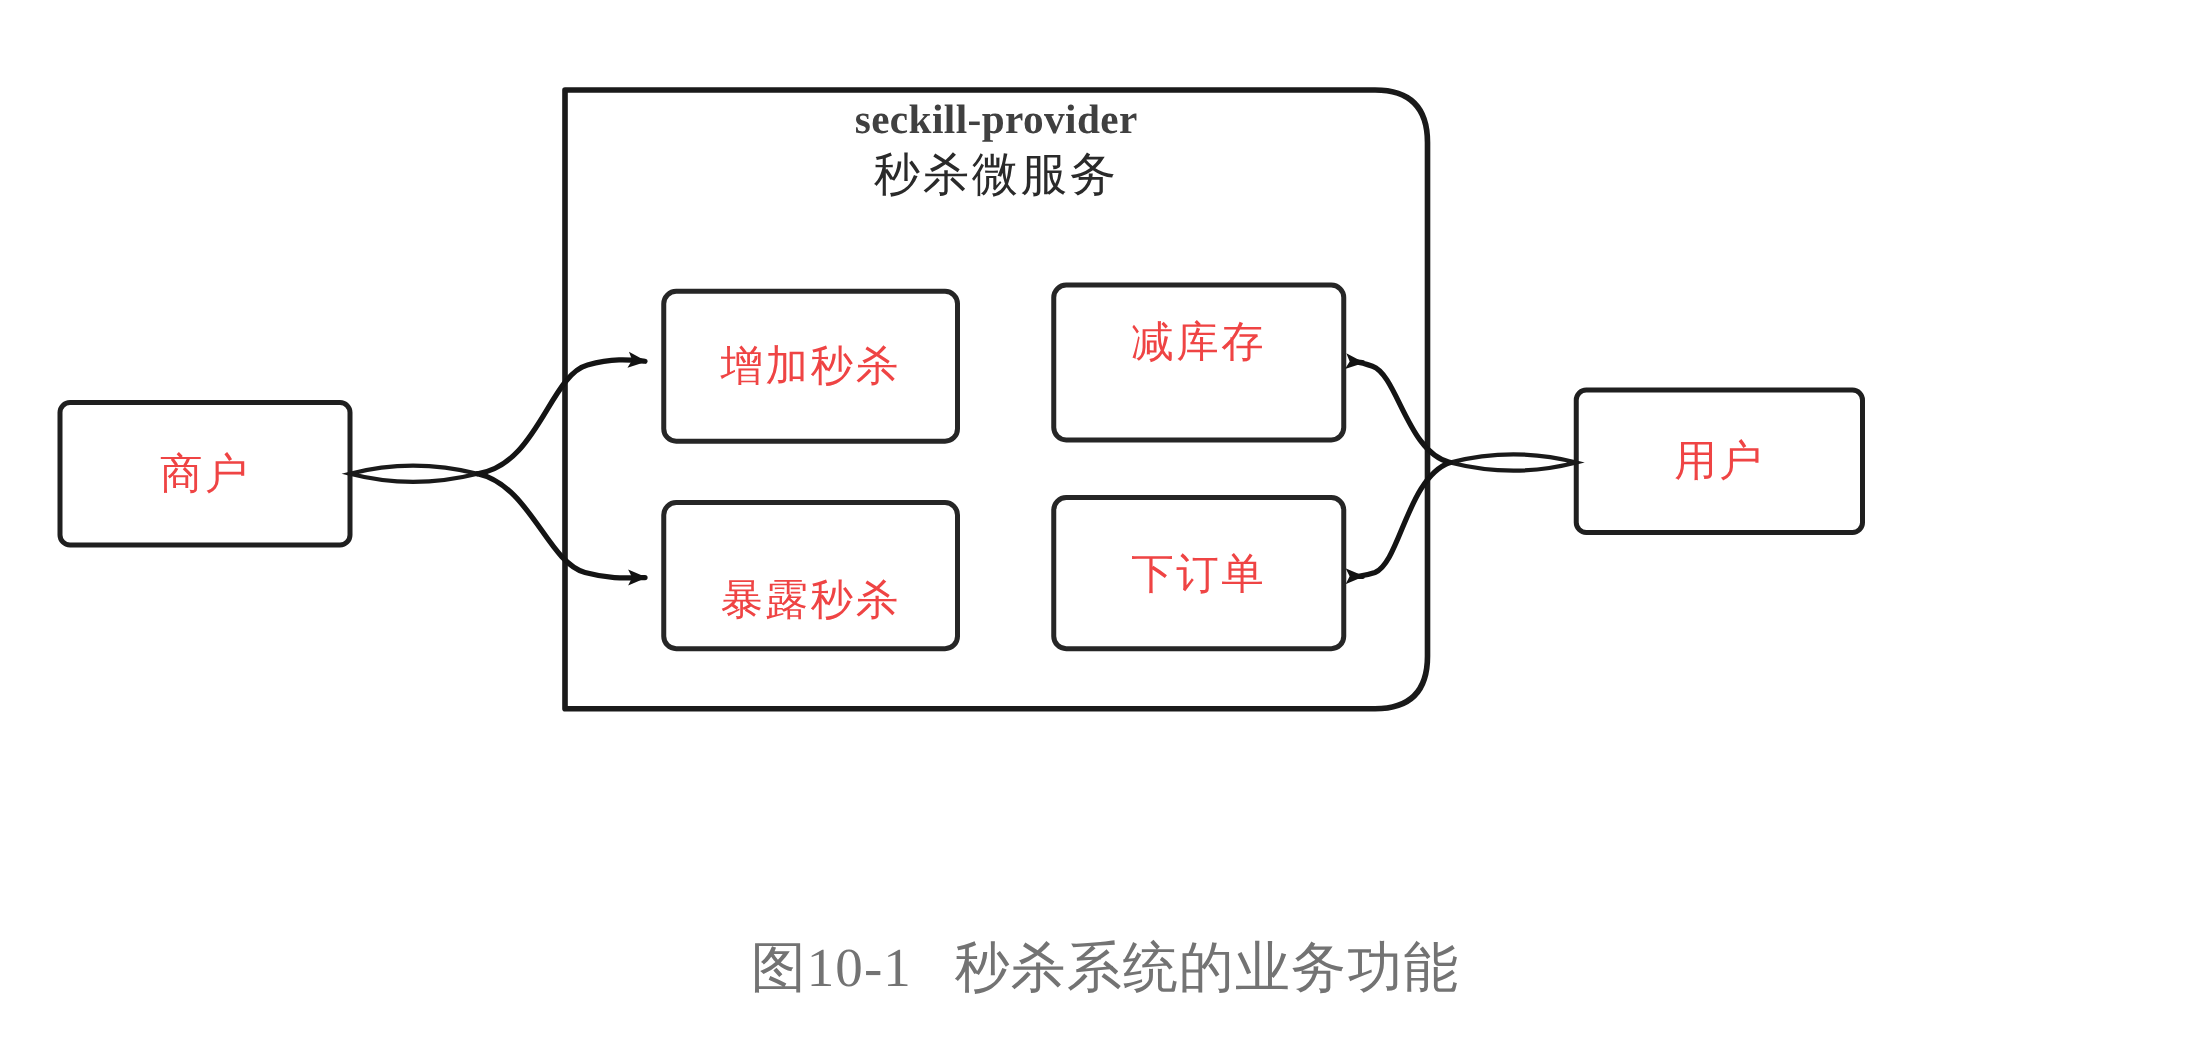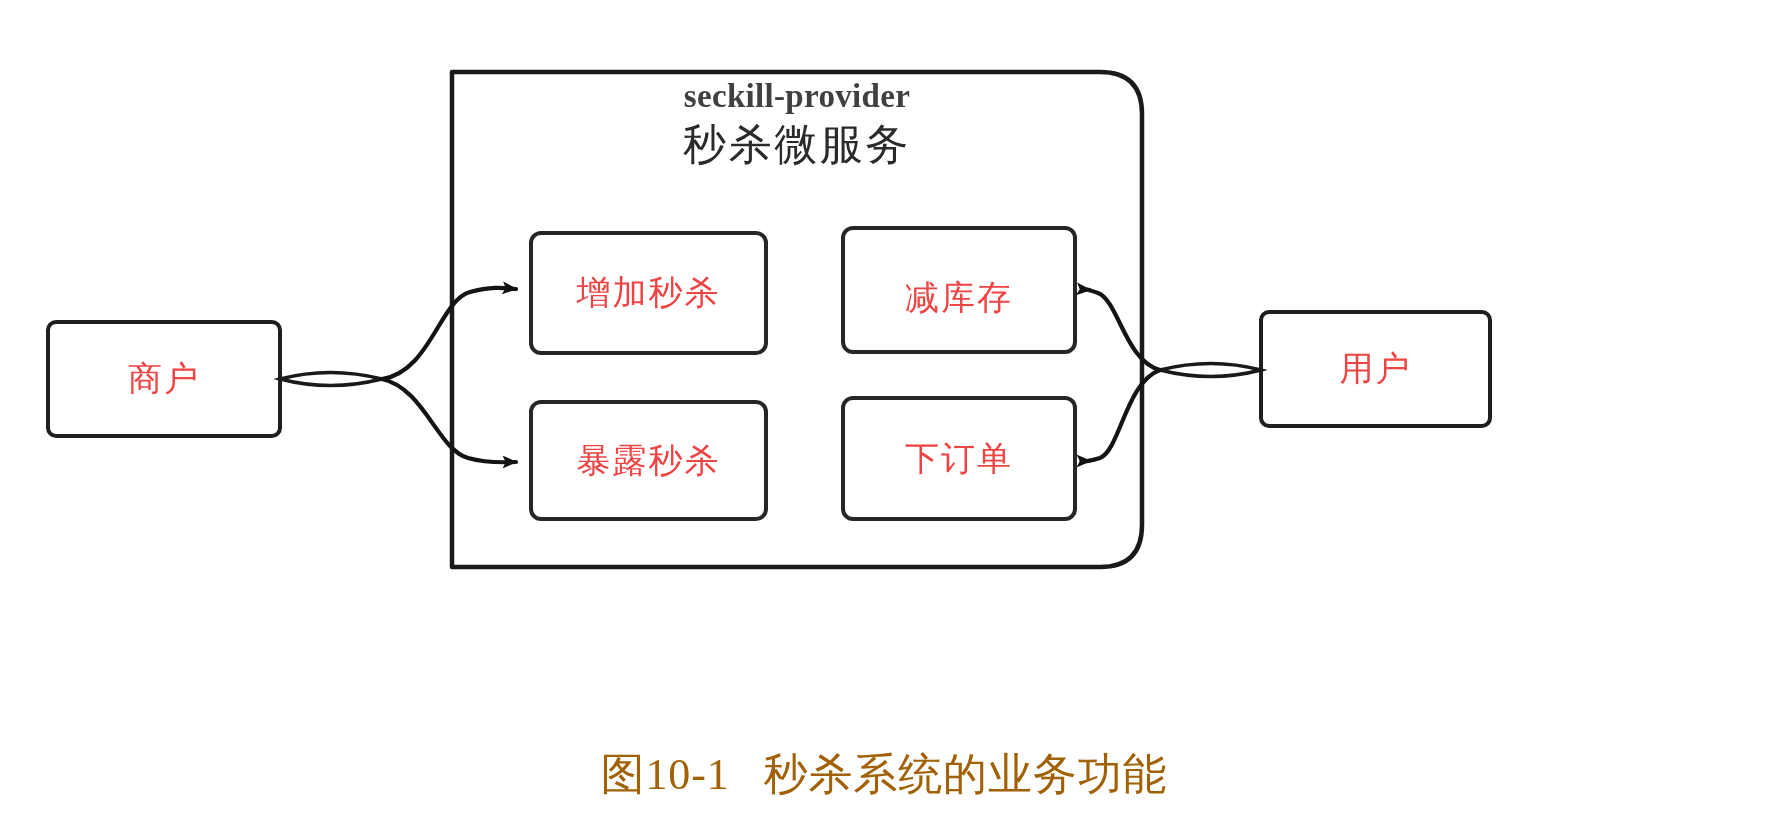--- a/index.html
+++ b/index.html
@@ -55,36 +55,36 @@
     font-family: "Liberation Serif", "DejaVu Serif", serif;
     font-size: 33px;
     font-weight: 700;
     color: #404040;
     letter-spacing: 0.01em;
     line-height: 1.15;
   }
   .container-title .line2 {
     display: block;
     font-family: "Liberation Serif", "DejaVu Serif", serif;
-    font-size: 43px;
+    font-size: 37px;
     font-weight: 400;
     color: #2a2a2a;
     letter-spacing: 0.06em;
     line-height: 1.25;
     margin-top: 2px;
   }
   .figure-caption {
     position: absolute;
     left: 0;
     top: 745px;
     width: 1768px;
     text-align: center;
     font-family: "Liberation Serif", "DejaVu Serif", serif;
     font-size: 44px;
-    color: #a16207;
+    color: #737373;
     letter-spacing: 0.02em;
     pointer-events: none;
   }
   .figure-caption .cap-num { margin-right: 34px; }
 </style>
 </head>
 <body>
 
 <div id="figure-root">
 
@@ -136,23 +136,23 @@
     <span class="line1">seckill-provider</span>
     <span class="line2">秒杀微服务</span>
   </div>
 
   <div class="node-label cjk" style="left:1261px; top:312px; width:229px; height:114px;">用户</div>
 
   <div class="node-label cjk" style="left:48px; top:322px; width:232px; height:114px;">商户</div>
 
   <div class="node-label cjk" style="left:531px; top:233px; width:235px; height:120px;">增加秒杀</div>
 
-  <div class="node-label cjk" style="left:531px; top:402px; width:235px; height:117px;">暴露秒杀</div>
+  <div class="node-label cjk" style="left:531px; top:421px; width:235px; height:117px;">暴露秒杀</div>
 
-  <div class="node-label cjk" style="left:843px; top:236px; width:232px; height:124px;">减库存</div>
+  <div class="node-label cjk" style="left:843px; top:212px; width:232px; height:124px;">减库存</div>
 
   <div class="node-label cjk" style="left:843px; top:398px; width:232px; height:121px;">下订单</div>
 
   <div class="figure-caption">
     <span class="cap-num">图10-1</span><span>秒杀系统的业务功能</span>
   </div>
 
 </div>
 
 </body></html>

